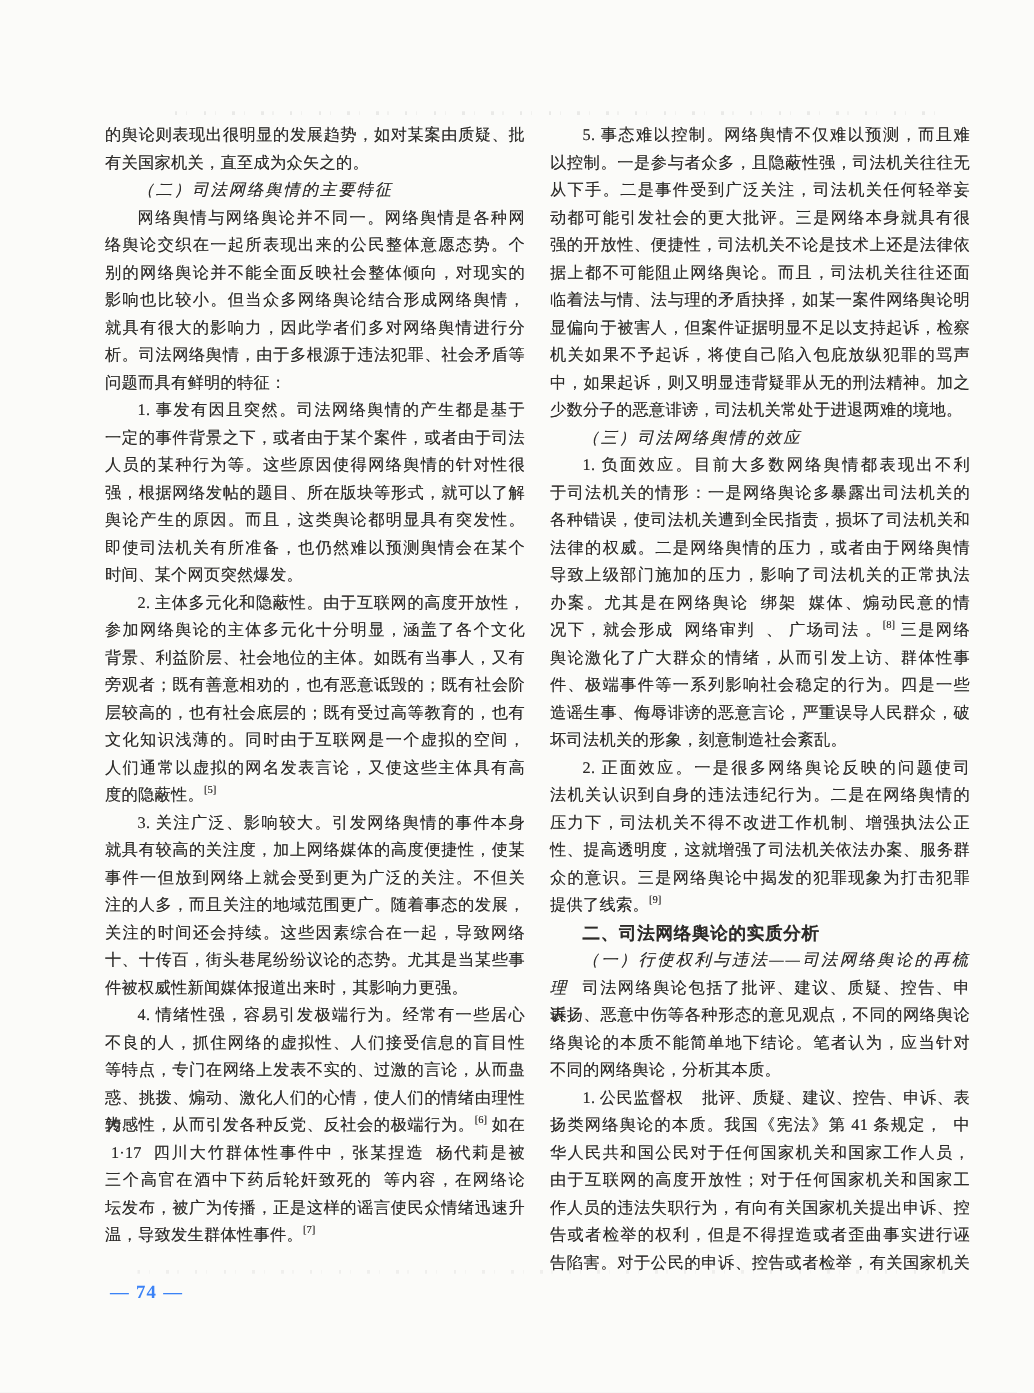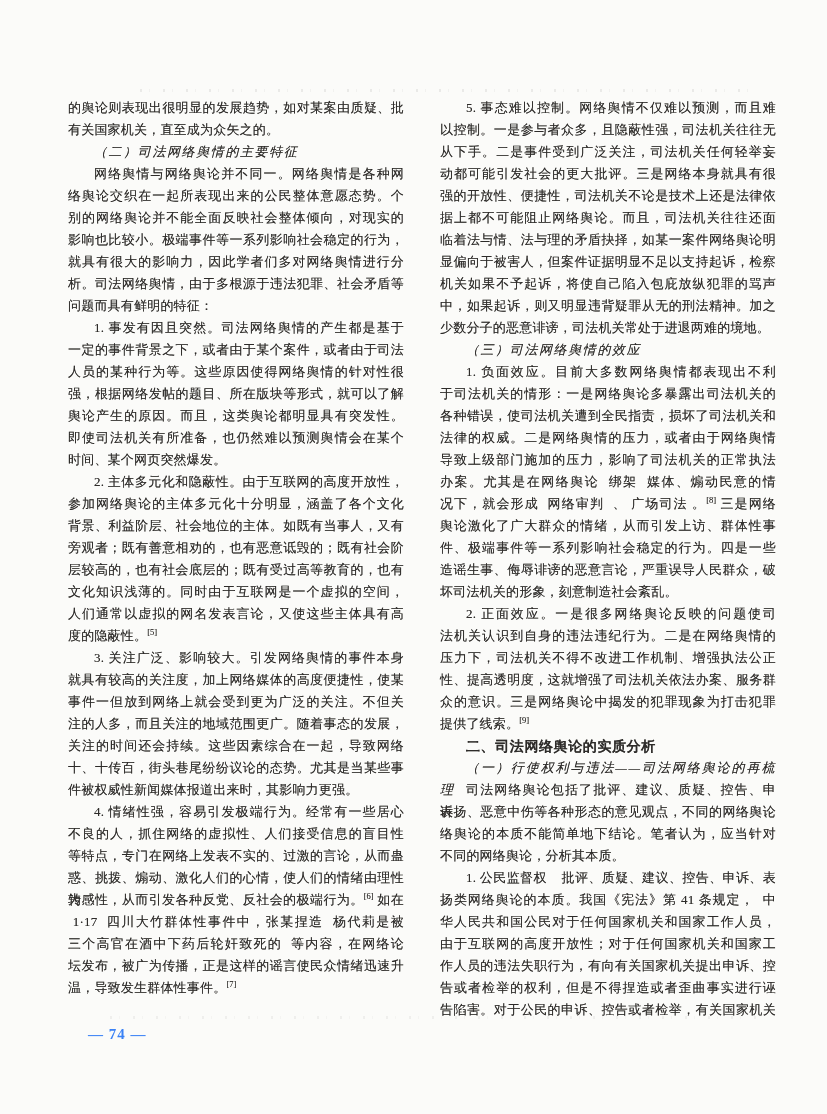--- a/index.html
+++ b/index.html
@@ -9,21 +9,21 @@
     background:#fbfbf9;
     overflow:hidden;
     font-family:"Liberation Serif","DejaVu Serif",serif;
     color:#2d2b29;
   }
   .col{
     position:absolute;
     top:97px;
     width:336px;
   }
-  .col-left{left:68px;}
+  .col-left{left:84px;}
   .col-right{left:440px;}
   .line{
     height:22px;
     line-height:22px;
     font-size:13px;
     letter-spacing:.2px;
     text-align:justify;
     text-align-last:justify;
     white-space:normal;
     text-shadow:0 0 .5px rgba(45,43,41,.55);
@@ -76,21 +76,21 @@
 <div class="page">
   <div class="scan-artifact artifact-top"></div>
 
   <div class="col col-left">
       <div class="line">的舆论则表现出很明显的发展趋势，如对某案由质疑、批</div>
       <div class="line end">有关国家机关，直至成为众矢之的。</div>
       <div class="line kai ind end">（二）司法网络舆情的主要特征</div>
       <div class="line ind">网络舆情与网络舆论并不同一。网络舆情是各种网</div>
       <div class="line">络舆论交织在一起所表现出来的公民整体意愿态势。个</div>
       <div class="line">别的网络舆论并不能全面反映社会整体倾向，对现实的</div>
-      <div class="line">影响也比较小。极端事件等一系列影响社会稳定的行为，</div>
+      <div class="line">影响也比较小。但当众多网络舆论结合形成网络舆情，</div>
       <div class="line">就具有很大的影响力，因此学者们多对网络舆情进行分</div>
       <div class="line">析。司法网络舆情，由于多根源于违法犯罪、社会矛盾等</div>
       <div class="line end">问题而具有鲜明的特征：</div>
       <div class="line ind">1. 事发有因且突然。司法网络舆情的产生都是基于</div>
       <div class="line">一定的事件背景之下，或者由于某个案件，或者由于司法</div>
       <div class="line">人员的某种行为等。这些原因使得网络舆情的针对性很</div>
       <div class="line">强，根据网络发帖的题目、所在版块等形式，就可以了解</div>
       <div class="line">舆论产生的原因。而且，这类舆论都明显具有突发性。</div>
       <div class="line">即使司法机关有所准备，也仍然难以预测舆情会在某个</div>
       <div class="line end">时间、某个网页突然爆发。</div>

